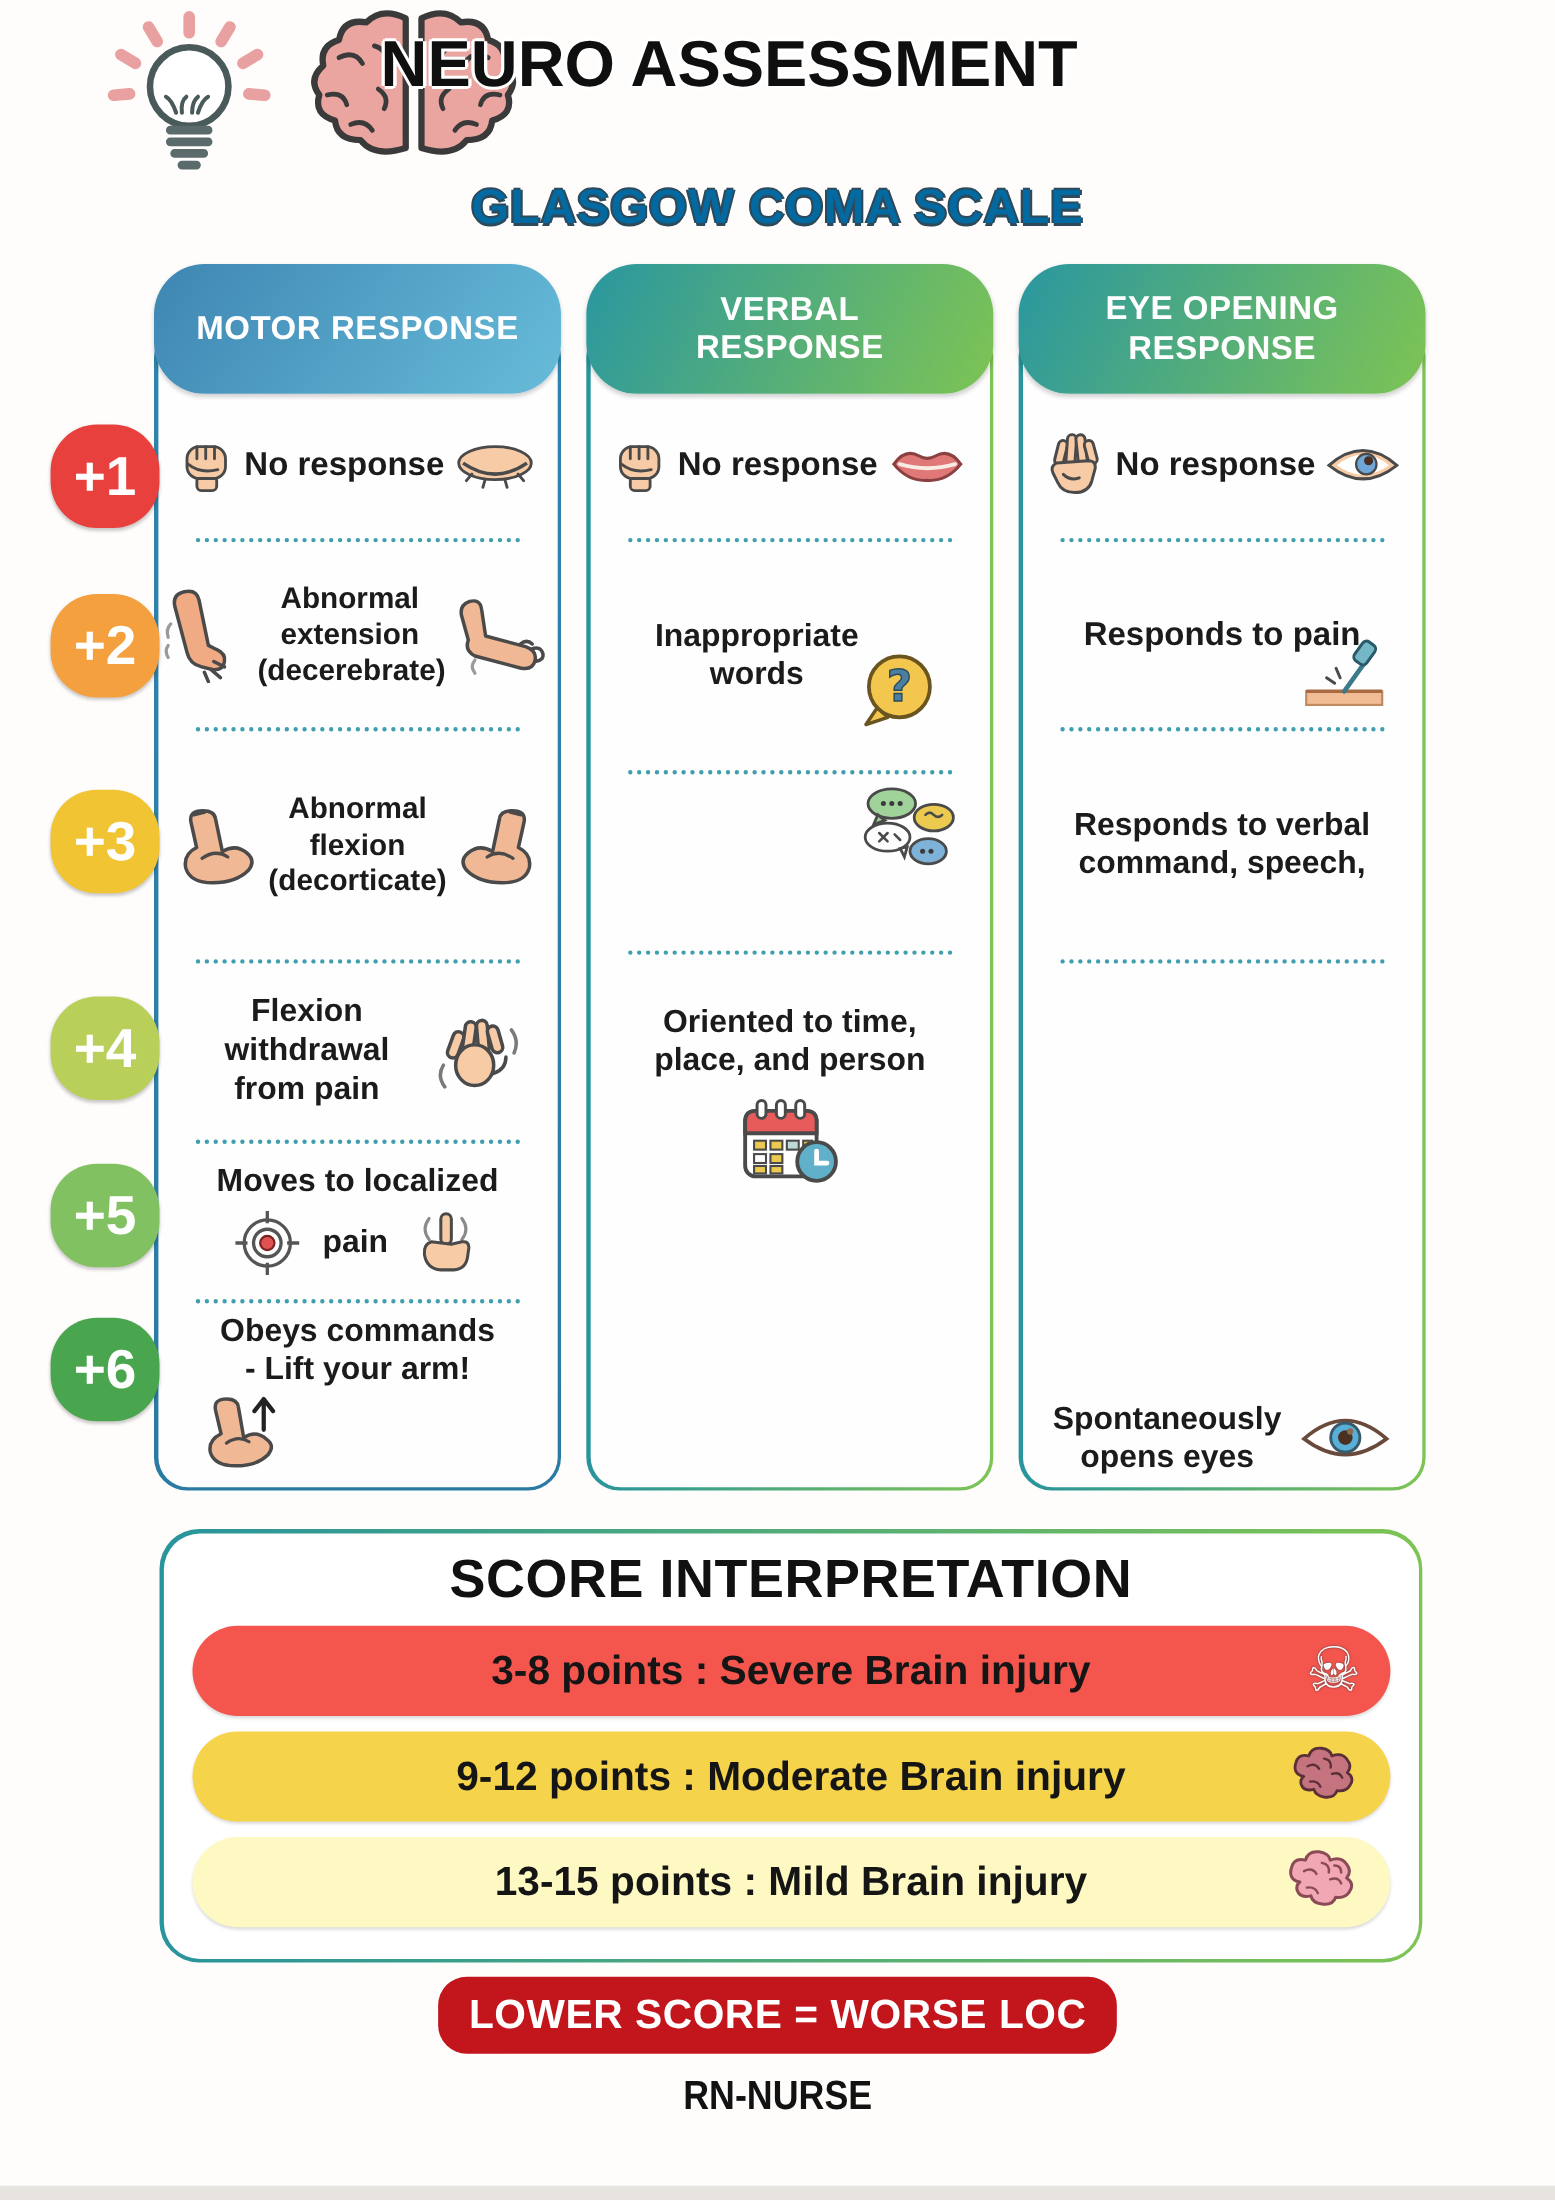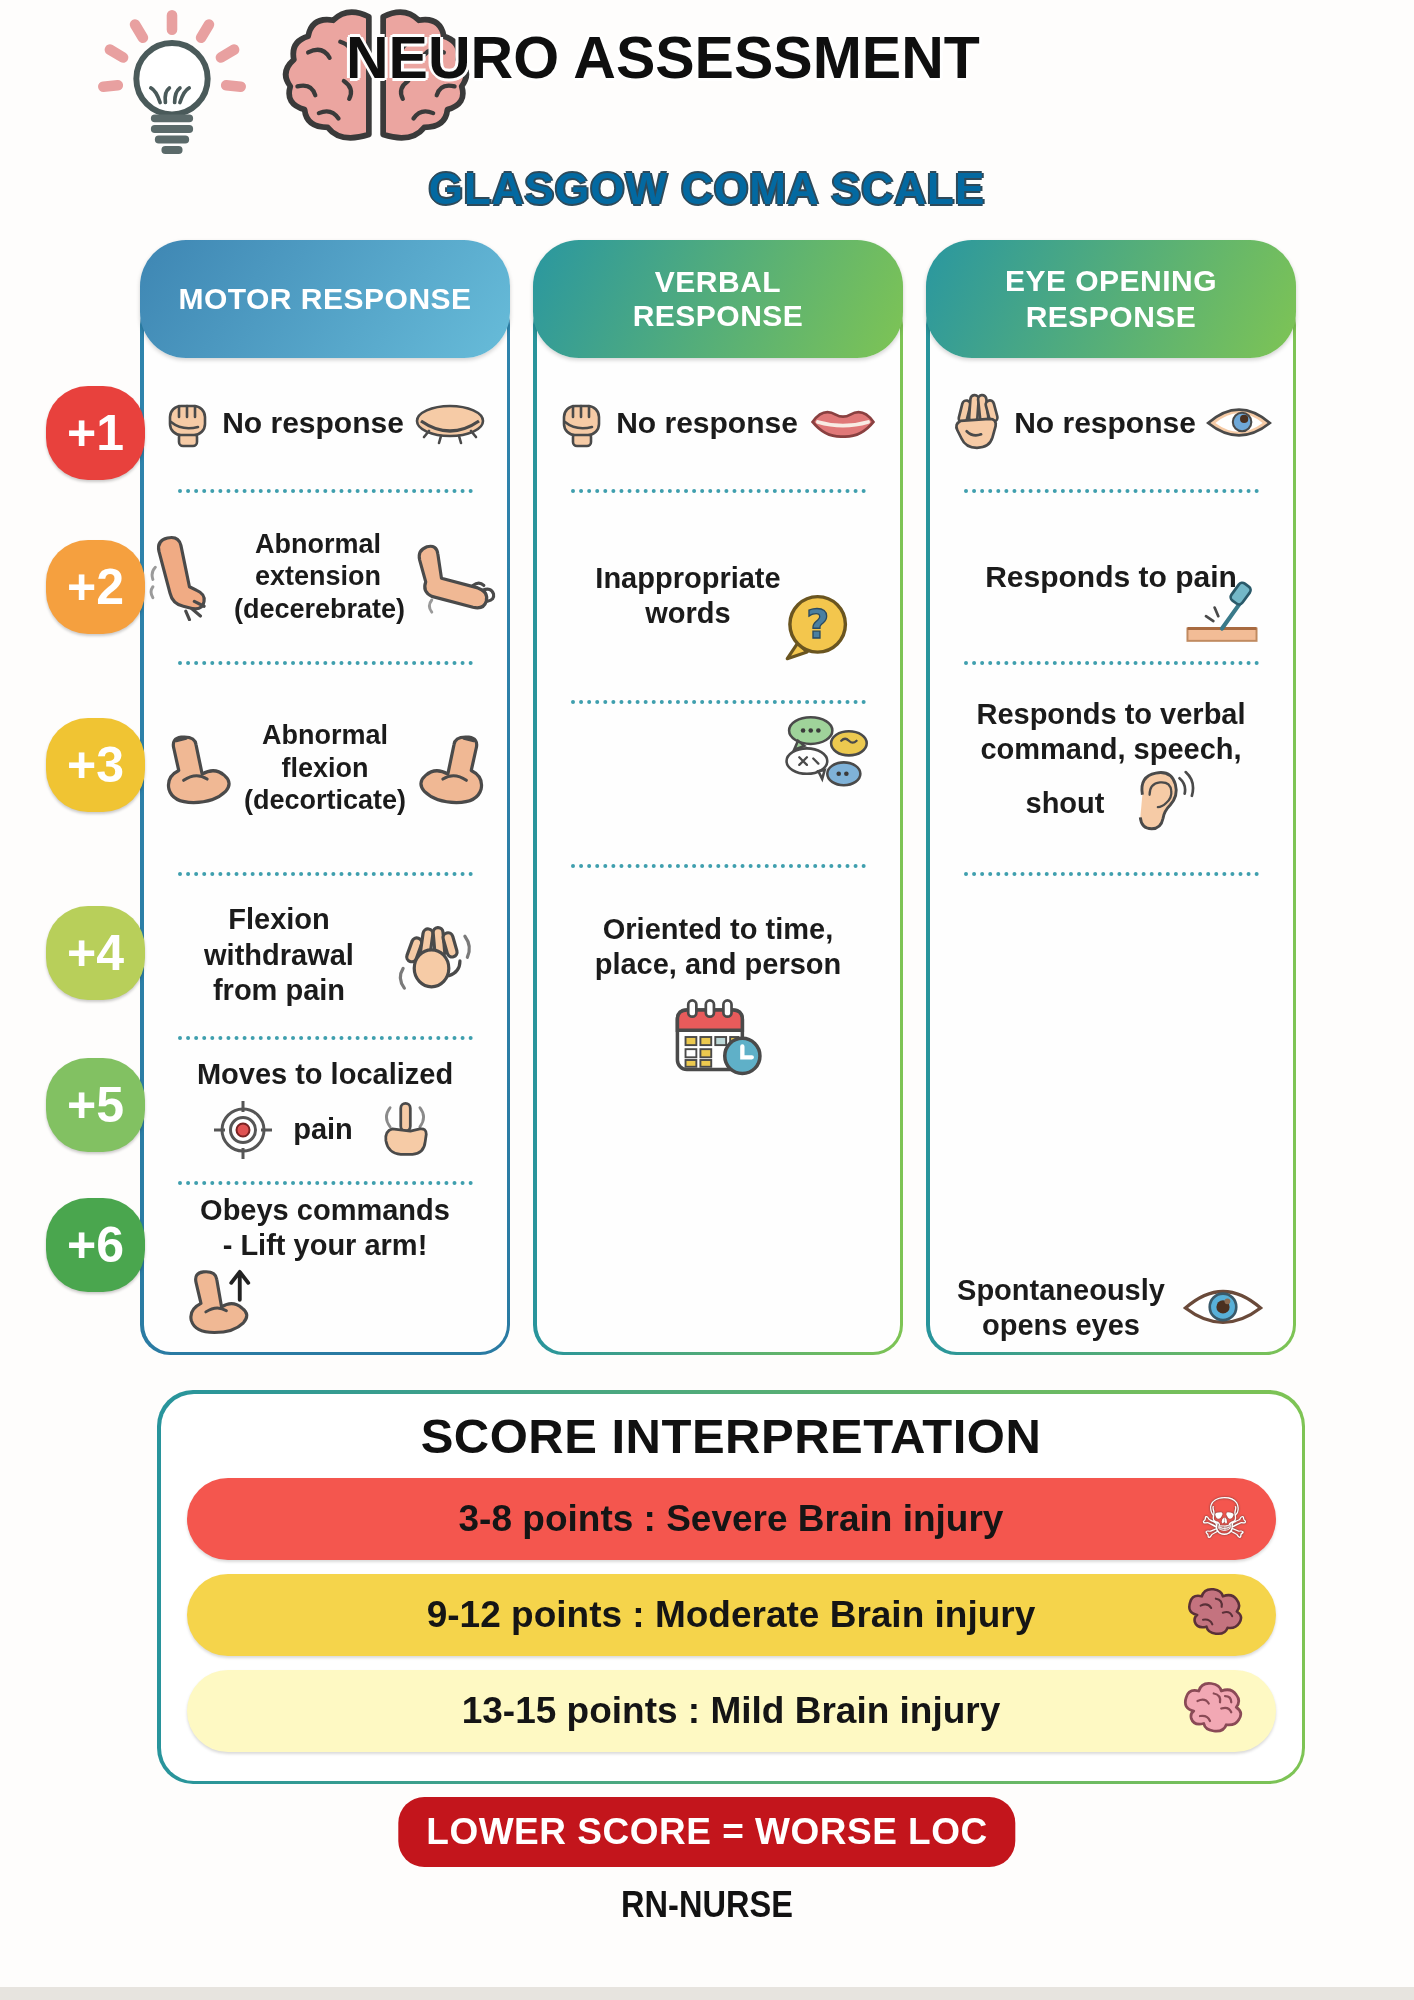--- a/index.html
+++ b/index.html
@@ -39,21 +39,21 @@
   .flip { transform:scaleX(-1); }
   .ico { display:inline-flex; line-height:0; }
 
   
   .badge { position:absolute; left:46px; width:99px; height:94px; border-radius:42px; z-index:4;
     display:flex; align-items:center; justify-content:center;
     color:#fff; font-size:50px; font-weight:800; box-shadow:0 2px 3px rgba(0,0,0,.2); }
 
   
   .interp { position:absolute; left:145px; top:1390px; width:1148px; height:394px;
-    border-radius:36px; padding:3.5px; background:linear-gradient(90deg,#28949c,#7ec454);margin-left:12px; }
+    border-radius:36px; padding:3.5px; background:linear-gradient(90deg,#28949c,#7ec454); }
   .interp-inner { background:#fff; width:100%; height:100%; border-radius:33px; padding:14px 26px; }
   .interp-title { text-align:center; font-size:49px; font-weight:900; letter-spacing:.5px; color:#111; margin-bottom:12px; }
   .score-pill { position:relative; height:82px; border-radius:41px; margin-top:14px;
     display:flex; align-items:center; justify-content:center;
     font-size:37px; font-weight:800; color:#151515; box-shadow:0 2px 3px rgba(0,0,0,.15); }
   .score-pill .pill-ico { position:absolute; right:26px; top:50%; transform:translateY(-50%); line-height:0; }
   .skull { font-family:"DejaVu Sans",sans-serif; font-size:56px; color:#fff; line-height:1;
     text-shadow:0 0 2px #333; }
 
   
@@ -389,30 +389,20 @@
               <rect x="40" y="6" width="11" height="17" rx="3.5" transform="rotate(36 45 14)" fill="#74b8c8" stroke="#2a5a6a" stroke-width="2.2"></rect>
               <path d="M23 37 l-6 -4 M27 33 l-3 -7" stroke="#4a4a4a" stroke-width="2.2" stroke-linecap="round"></path>
                 </svg>
           </span>
           <div class="sep"></div>
         </div>
 
         <div class="row" style="height:211px">
           <div class="t29">Responds to verbal</div>
           <div class="t29">command, speech,</div>
-          <div class="hrow" style="display:flex; align-items:center; gap:26px">
-            <span class="t29">shout</span>
-            <span class="ico">
-              <svg width="66" height="72" viewBox="0 0 64 68">
-                    <path fill="#f6cba6" stroke="#4a4a4a" stroke-width="2.8" stroke-linejoin="round" d="M12 26 q-3 -18 13 -21 q15 -3 19 11 q3 11 -5 20 q-6 6 -7 13 q-2 10 -11 10 q-10 0 -11 -11"></path>
-                <path d="M19 26 q0 -11 10 -12 q10 -1 11 8 q1 7 -5 12 q-4 4 -8 4" fill="none" stroke="#4a4a4a" stroke-width="2.2" stroke-linecap="round"></path>
-                <path d="M48 10 q7 6 5 15 M54 4 q10 9 6 23" fill="none" stroke="#4a4a4a" stroke-width="2.6" stroke-linecap="round"></path>
-                  </svg>
-            </span>
-          </div>
           <div class="sep"></div>
         </div>
 
         <div class="row" style="flex:1; justify-content:flex-end; padding-top:80px">
           <div class="hrow" style="display:flex; align-items:center; gap:16px">
             <div class="t29">
               <div>Spontaneously</div>
                   <div>opens eyes</div>
             </div>
             <span class="ico">

